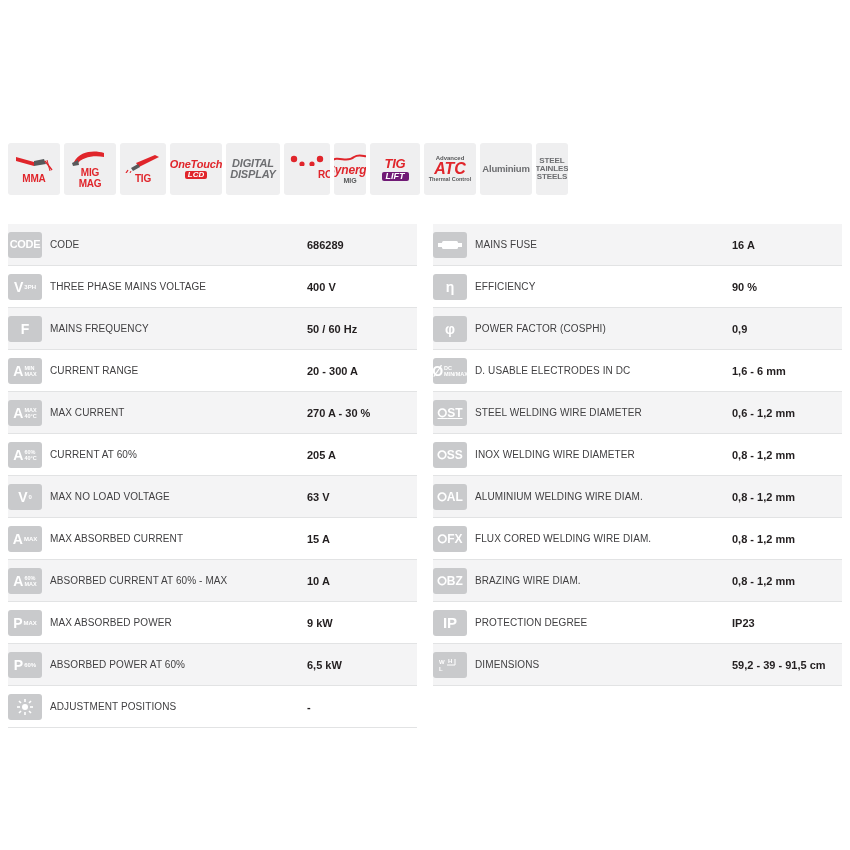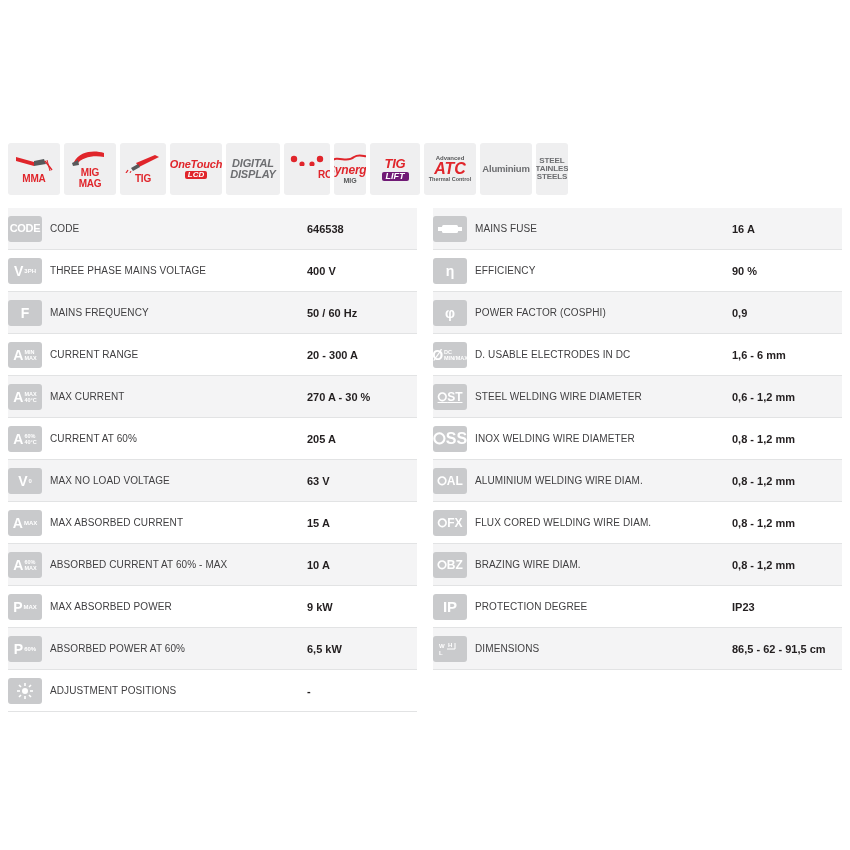--- a/index.html
+++ b/index.html
@@ -89,21 +89,21 @@
   .badge-atc .small { font-size: 6px; color: #58595b; font-weight: bold;}
   .badge-atc .big { font-size: 16px; font-style: italic; }
   .badge-atc .sub { font-size: 5.5px; color: #58595b; }
   .badge-alu .b-txt { font-size: 9.5px; color: #6d6e71; }
   .badge-steel .b-txt { font-size: 8px; color: #6d6e71; letter-spacing: -0.1px;}
 
   
   .tables {
     position: absolute;
     left: 8px;
-    top: 208px;
+    top: 224px;
     width: 834px;
     display: flex;
     gap: 0px;
   }
   .col {
     width: 417px;
     box-sizing: border-box;
   }
   .col.left { padding-right: 8px; }
   .col.right { padding-left: 8px; }
@@ -268,21 +268,21 @@
 
   <div class="tables">
 
     <div class="col left">
 
       <div class="row shaded">
         <div class="ic code">
             <span>CODE</span>
           </div>
         <div class="lbl">CODE</div>
-        <div class="val">646538</div>
+        <div class="val">686289</div>
       </div>
 
       <div class="row">
         <div class="ic">
           <span>V</span>
             <span class="sub">3PH</span>
         </div>
         <div class="lbl">Three phase mains voltage</div>
         <div class="val">400 V</div>
       </div>
@@ -435,21 +435,21 @@
       <div class="row shaded">
         <div class="ic">
           <span style="font-size:12px;text-decoration:underline;">⭘<span>ST</span></span>
         </div>
         <div class="lbl">Steel welding wire diameter</div>
         <div class="val">0,6 - 1,2 mm</div>
       </div>
 
       <div class="row">
         <div class="ic">
-          <span style="font-size:16px;">⭘<span>SS</span></span>
+          <span style="font-size:12px;">⭘<span>SS</span></span>
         </div>
         <div class="lbl">Inox welding wire diameter</div>
         <div class="val">0,8 - 1,2 mm</div>
       </div>
 
       <div class="row shaded">
         <div class="ic">
           <span style="font-size:12px;">⭘<span>AL</span></span>
         </div>
         <div class="lbl">Aluminium welding wire diam.</div>
@@ -483,18 +483,18 @@
       <div class="row shaded">
         <div class="ic">
           <svg width="22" height="16" viewBox="0 0 22 16">
             <text x="0" y="7" font-size="6" fill="#fff" font-family="Liberation Sans">W</text>
             <text x="9" y="6" font-size="6" fill="#fff" font-family="Liberation Sans">H</text>
             <text x="0" y="14" font-size="6" fill="#fff" font-family="Liberation Sans">L</text>
             <path d="M8 8 L16 8 L16 2" stroke="#fff" stroke-width="1" fill="none"></path>
           </svg>
         </div>
         <div class="lbl">Dimensions</div>
-        <div class="val">86,5 - 62 - 91,5 cm</div>
+        <div class="val">59,2 - 39 - 91,5 cm</div>
       </div>
 
     </div>
   </div>
 </div>
 
 </body></html>

